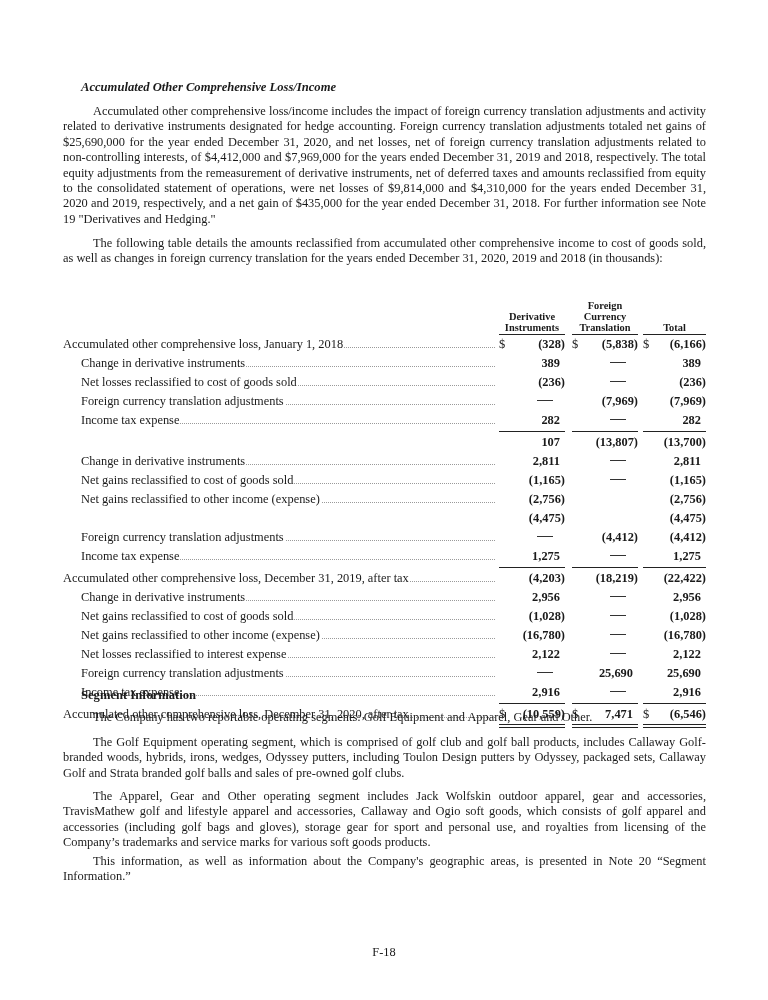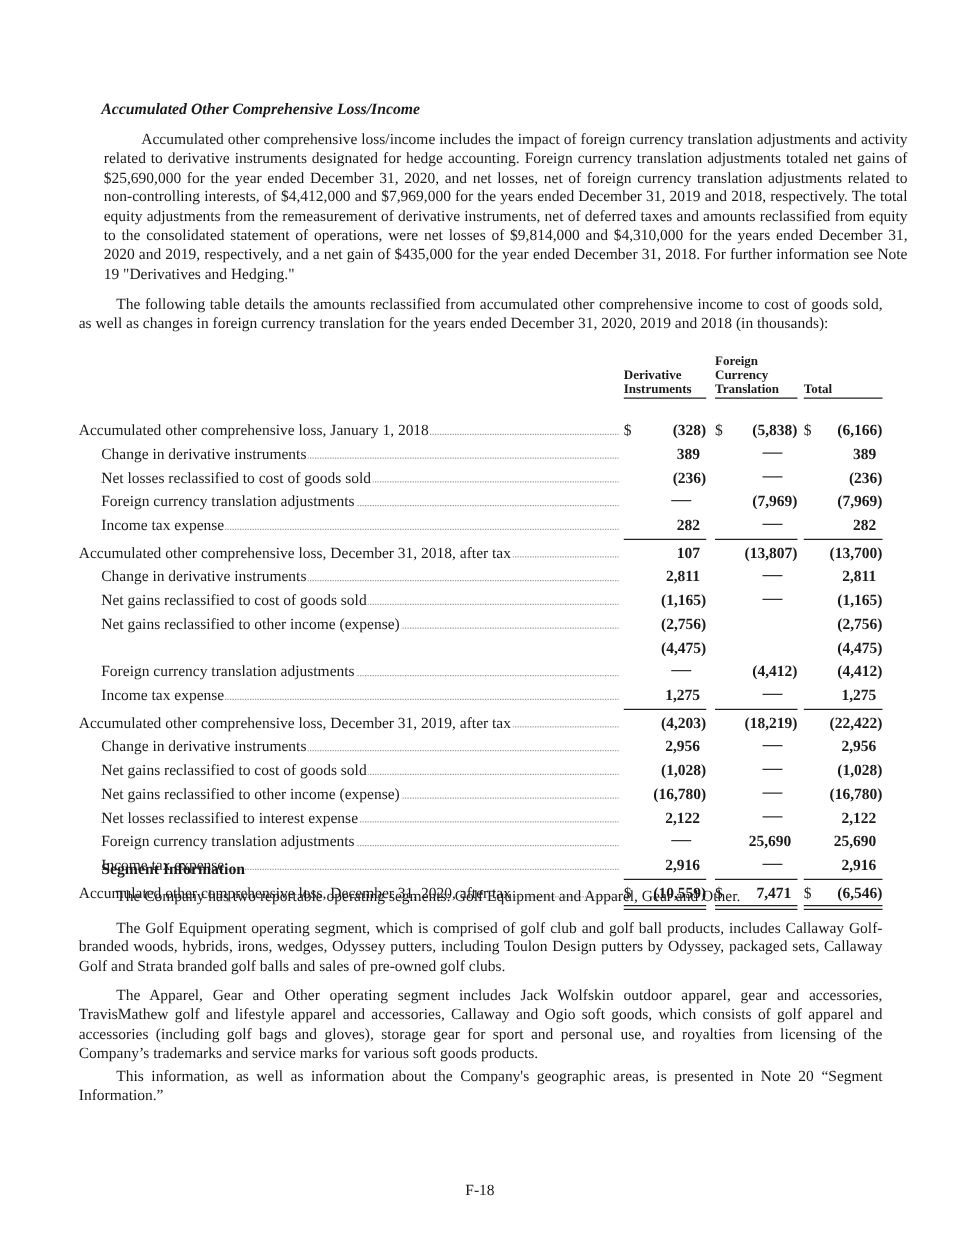--- a/index.html
+++ b/index.html
@@ -1,25 +1,25 @@
 <!DOCTYPE html>
 <html><head>
 <meta charset="utf-8">
 <style>
   html, body { margin: 0; padding: 0; background: #ffffff; }
   body { width: 768px; height: 1000px; position: relative; overflow: hidden;
          font-family: "Liberation Serif", serif; color: #1a1a1a; font-size: 12.4px; line-height: 15.4px; }
   .page { position: absolute; left: 63px; top: 0; width: 643px; }
   .heading { position: absolute; left: 18px; top: 80px; font-style: italic; font-weight: bold; font-size: 12.6px; }
   .para { position: absolute; left: 0; width: 643px; text-align: justify; text-indent: 30px; margin: 0; }
-  .p1 { top: 104px; margin-left: 20px; }
+  .p1 { top: 104px; }
   .p2 { top: 236px; }
   .table { position: absolute; left: 0; top: 297px; width: 643px; }
   .hdr { position: relative; height: 38px; }
-  .hdr .col { position: absolute; bottom: 16px; text-align: left; font-weight: bold; font-size: 10.4px; line-height: 11px;
+  .hdr .col { position: absolute; bottom: 0; text-align: center; font-weight: bold; font-size: 10.4px; line-height: 11px;
               border-bottom: 1px solid #222; padding-bottom: 1px; }
   .c1 { left: 436px; width: 66px; }
   .c2 { left: 509px; width: 66px; }
   .c3 { left: 580px; width: 63px; }
   .row { position: relative; height: 19px; }
   .lbl { position: absolute; left: 0; top: 2px; width: 432px; overflow: hidden; white-space: nowrap; }
   .lbl.ind { left: 18px; width: 414px; }
   .lbl .t { background: #fff; padding-right: 1px; text-align: center; }
   .lbl::after { content: ""; position: absolute; left: 0; right: 0; bottom: 4px; border-bottom: 1px dotted #9a9a9a; z-index: -1; }
   .lbl { z-index: 0; }
@@ -112,21 +112,20 @@
             <span class="v" style="right: 12px;"><span class="dash"></span></span>
           </div>
           <div class="cell c3">
             <span class="v" style="right: 5px;">282</span>
           </div>
           <div class="rule c1" style="top: 20px;"></div>
           <div class="rule c2" style="top: 20px;"></div>
           <div class="rule c3" style="top: 20px;"></div>
         </div>
         <div class="row" style="margin-top: 3px;">
-          <div class="lbl"><span class="t">Accumulated other comprehensive loss, December 31, 2018, after tax</span></div>
           <div class="cell c1">
             <span class="v" style="right: 5px;">107</span>
           </div>
           <div class="cell c2">
             <span class="v">(13,807)</span>
           </div>
           <div class="cell c3">
             <span class="v">(13,700)</span>
           </div>
         </div>

